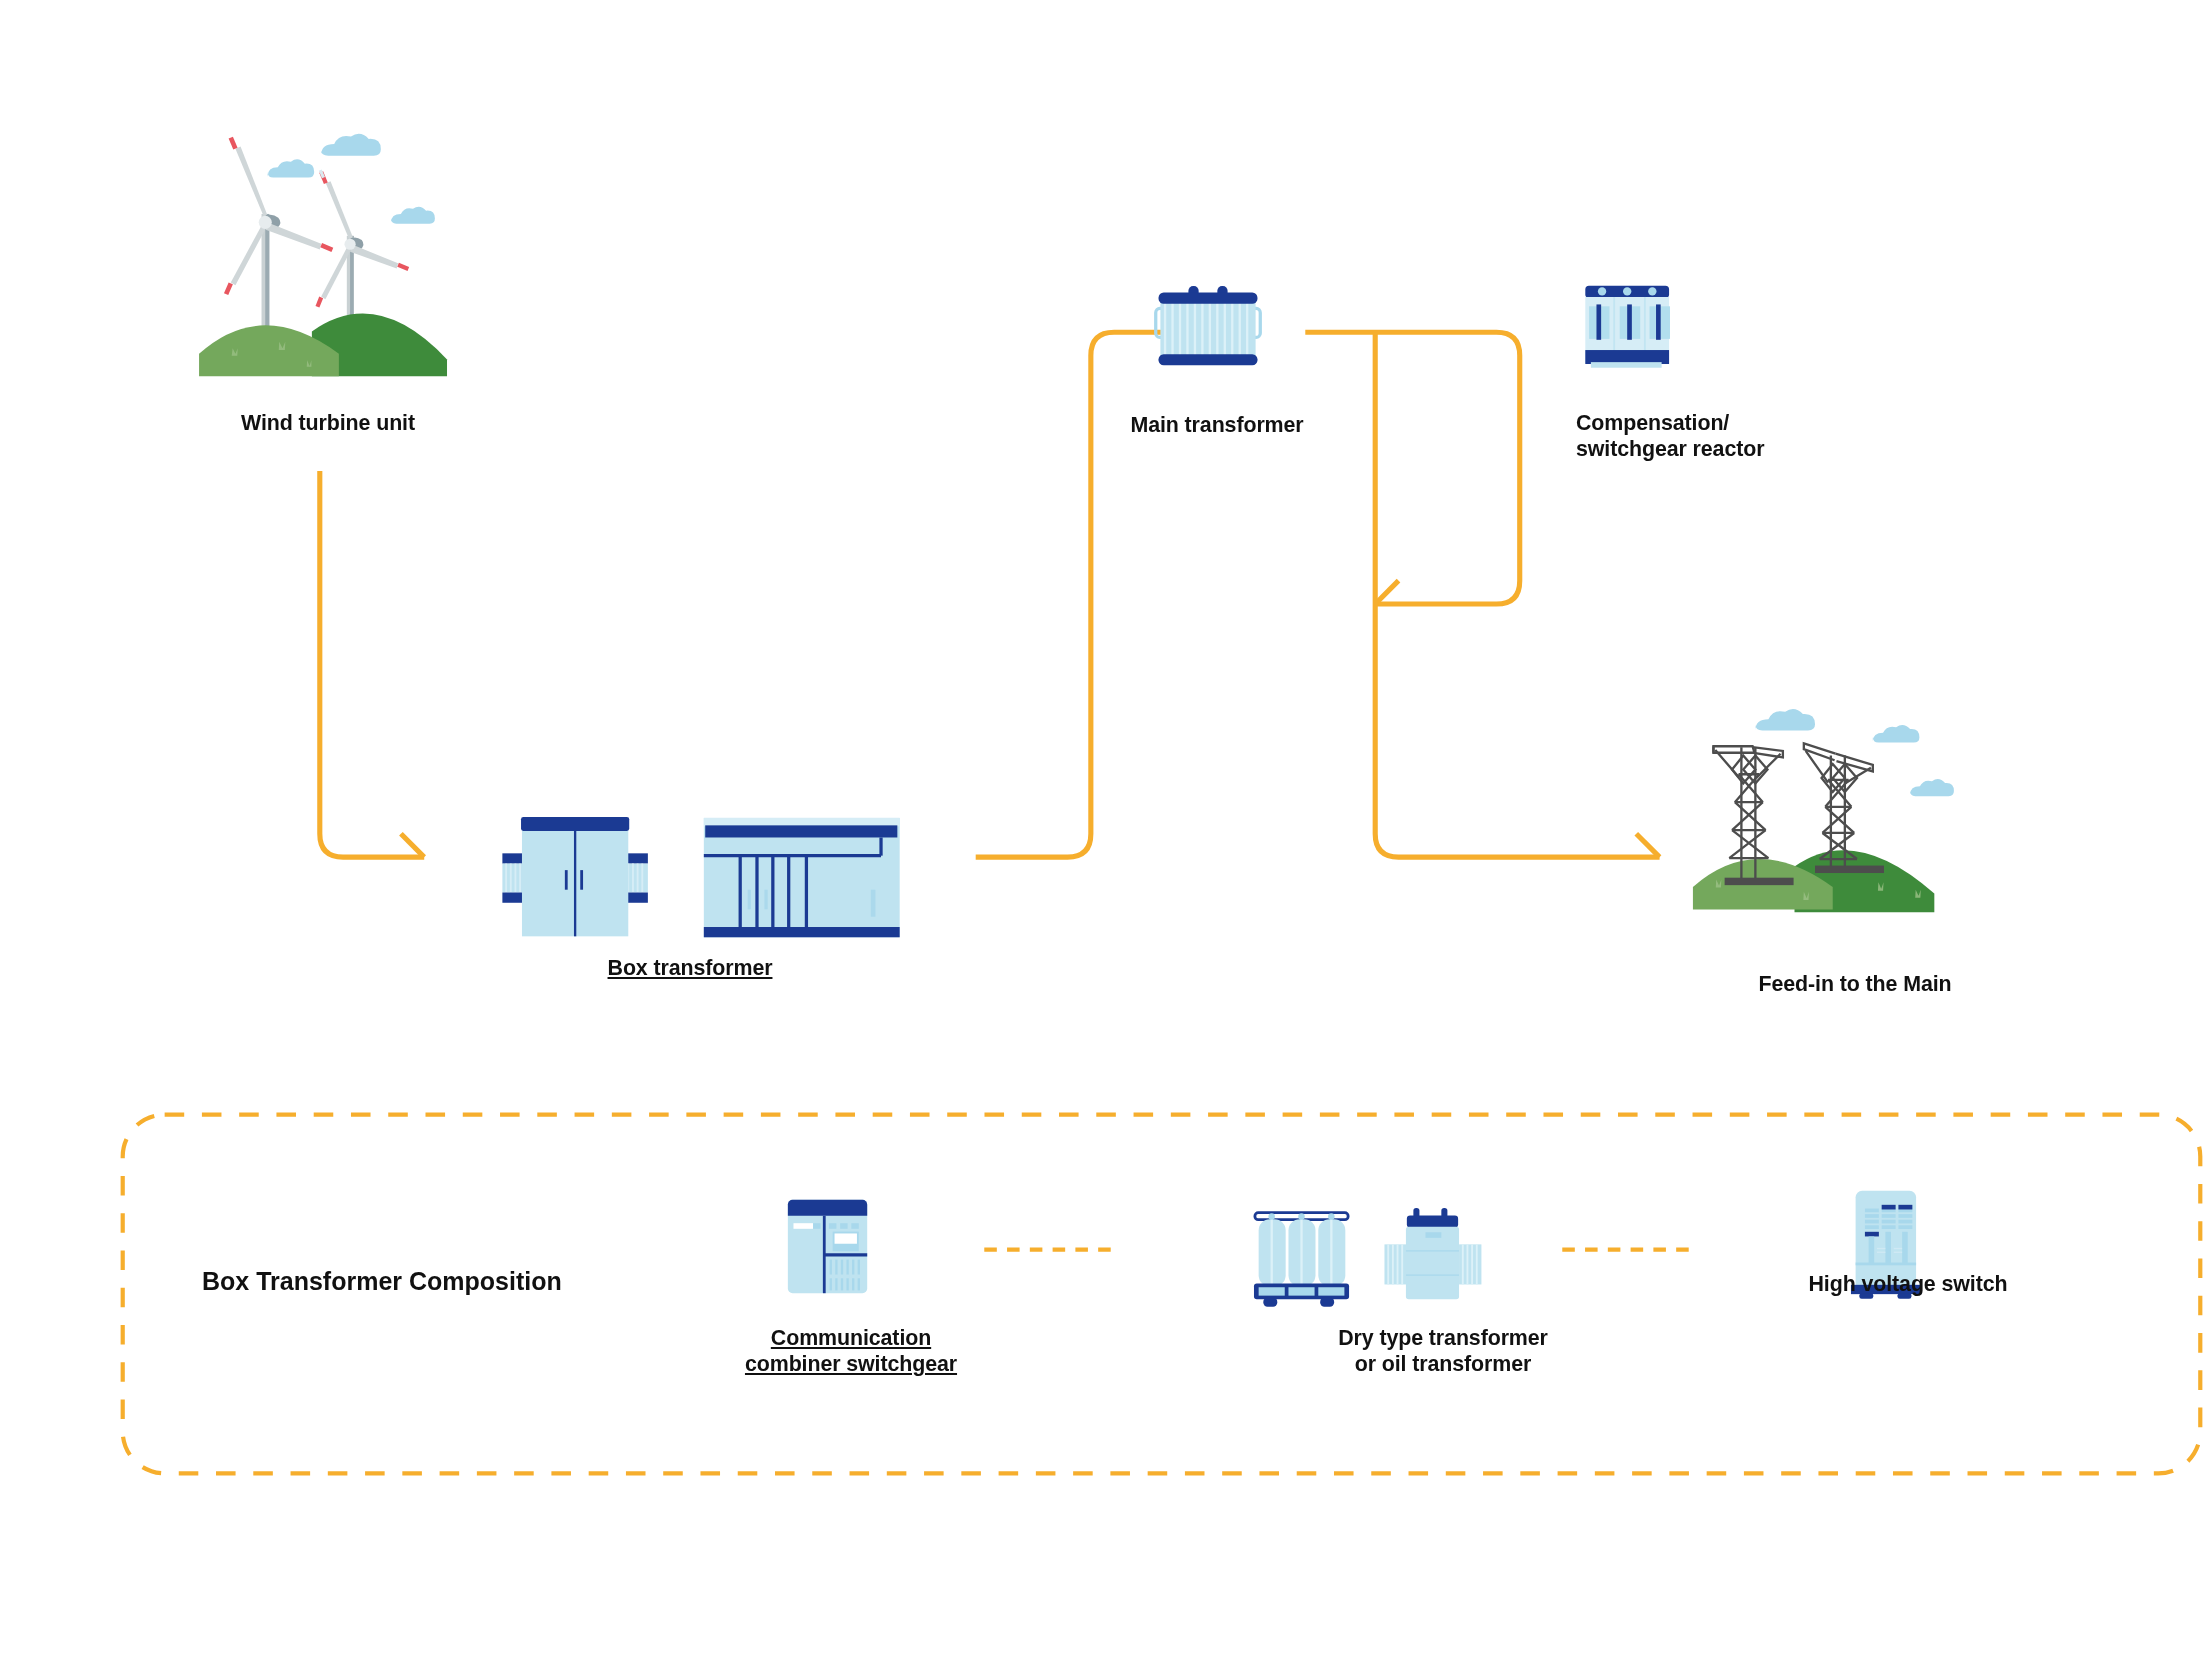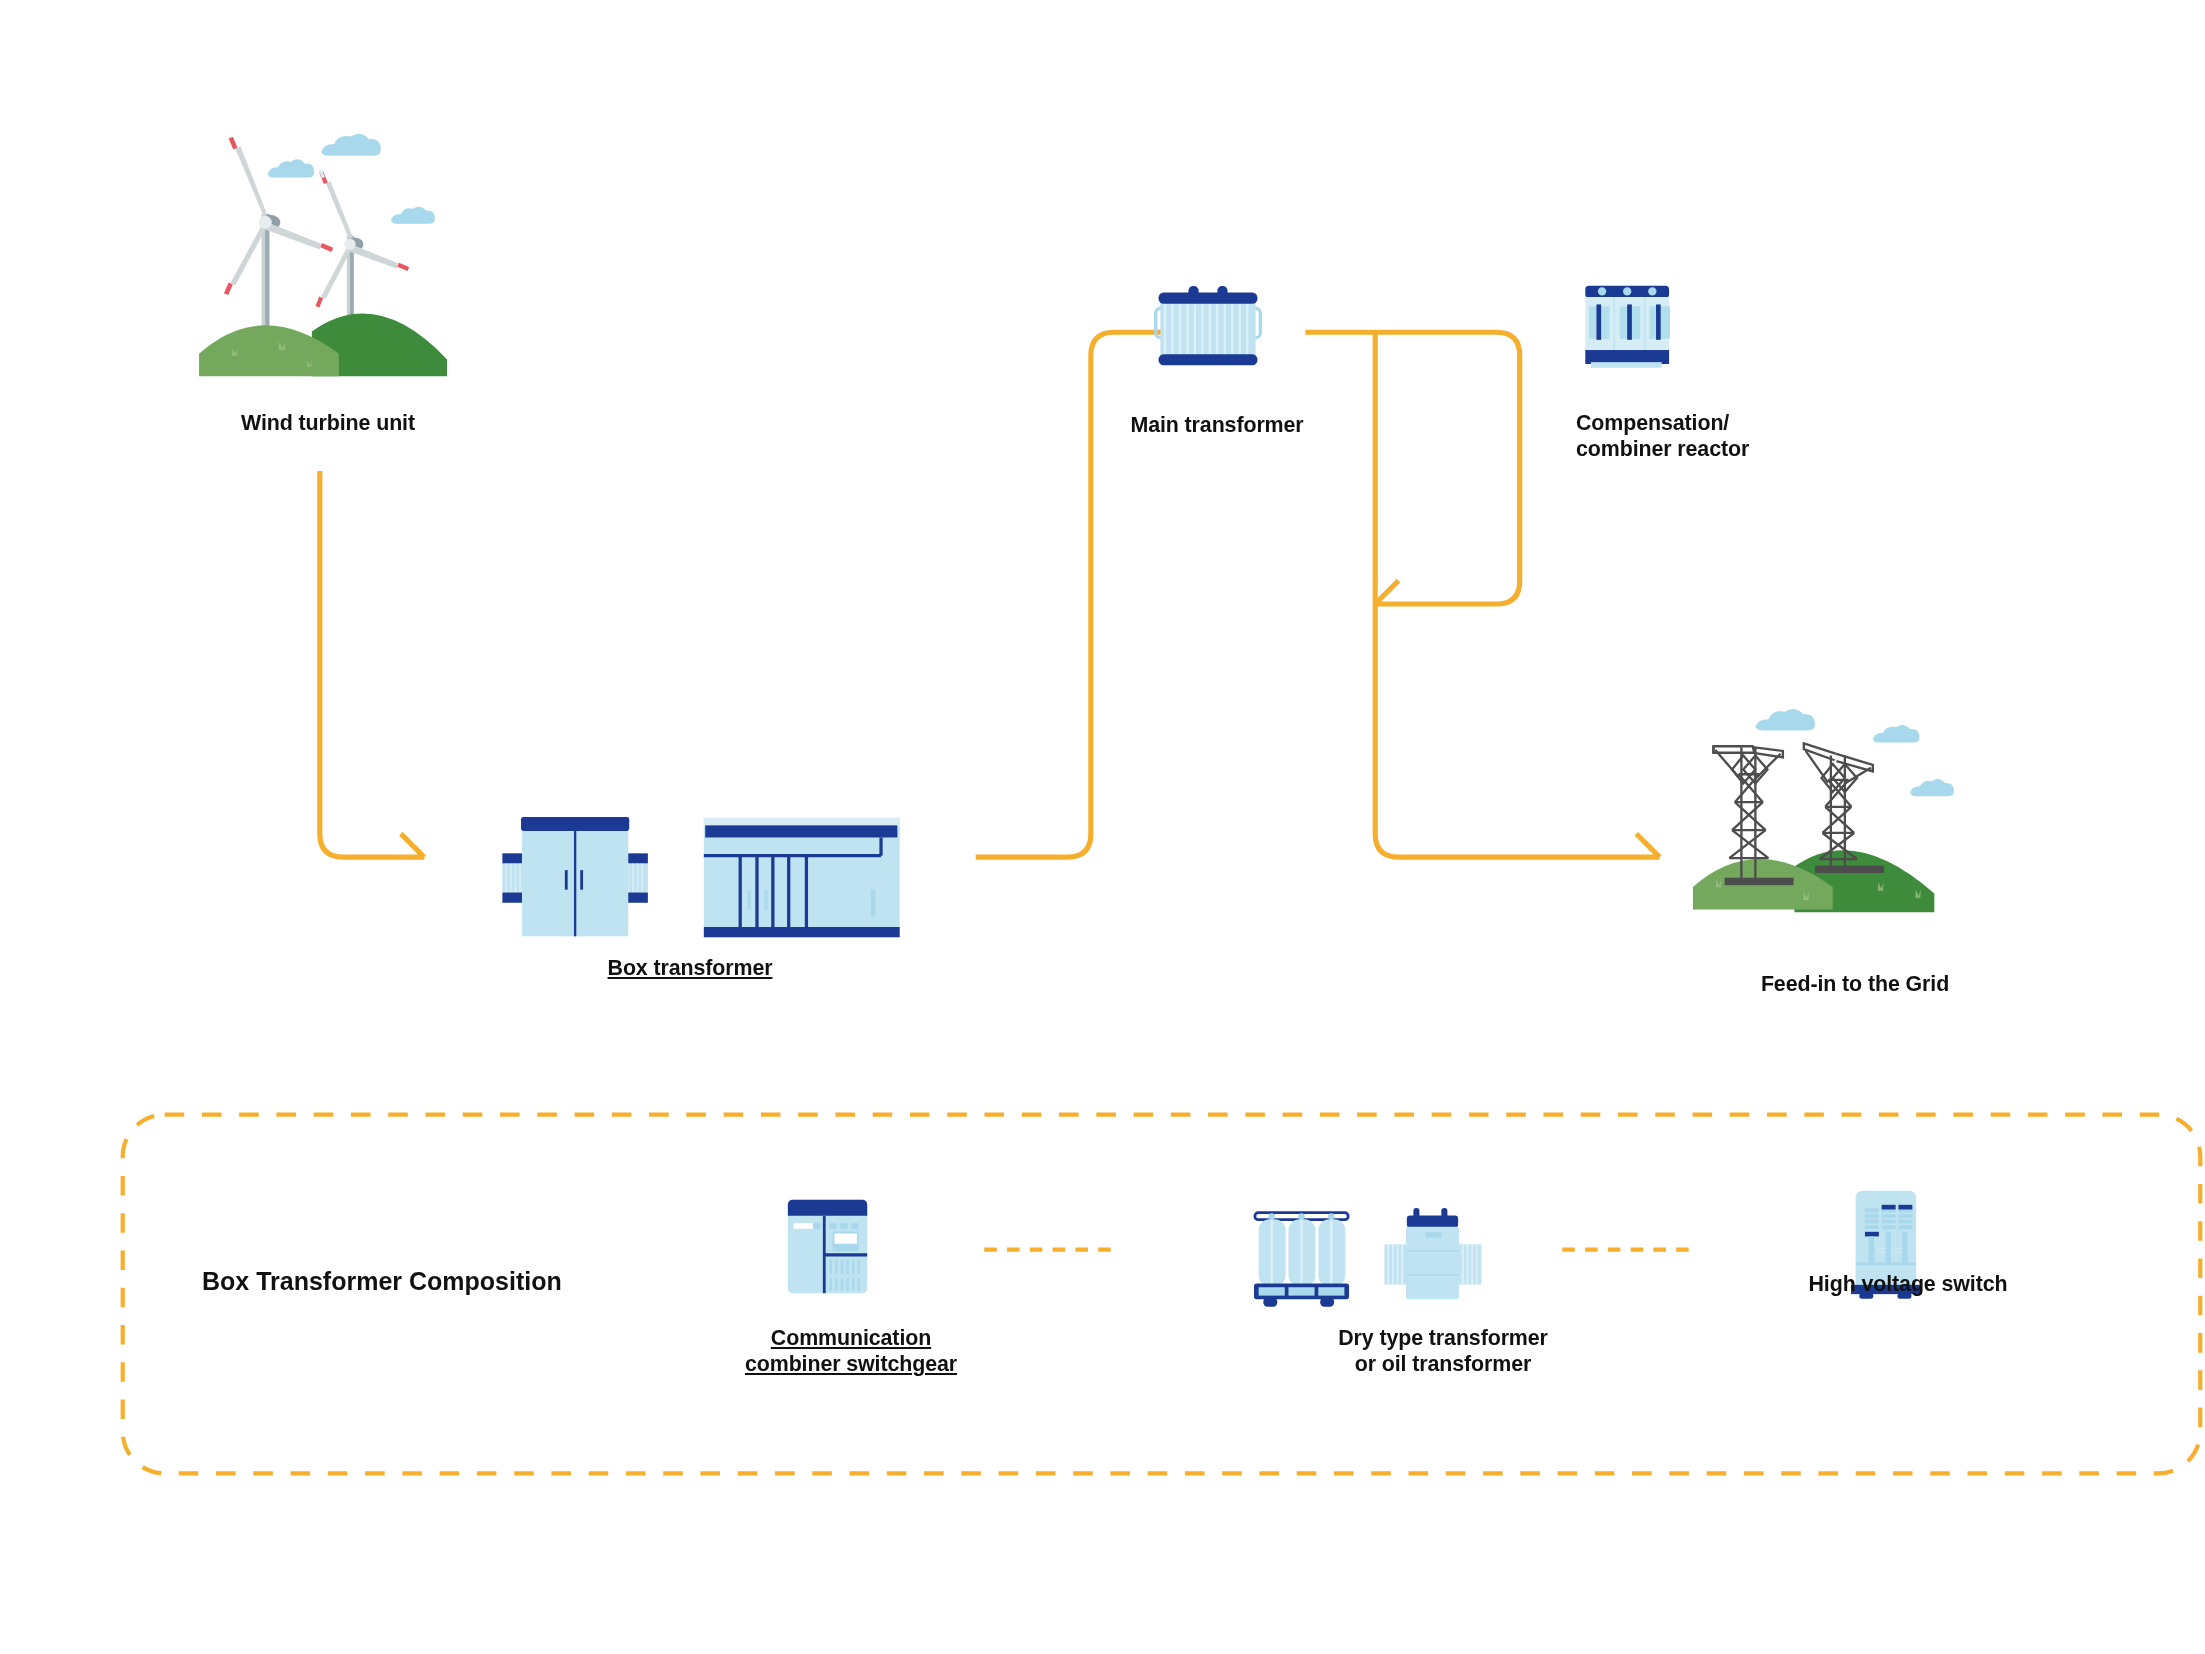--- a/index.html
+++ b/index.html
@@ -209,21 +209,21 @@
         <g stroke="#C2E5F2" stroke-width="4">
           <line x1="82" y1="58" x2="82" y2="200"></line>
           <line x1="148" y1="58" x2="148" y2="200"></line>
         </g>
         <rect x="20" y="172" width="180" height="30" fill="#1B3A93"></rect>
         <rect x="32" y="198" width="152" height="12" fill="#BFE3F0"></rect>
       </g>
     </svg>
   </div>
   <div class="caption left" style="left:1576px;top:410px;">Compensation/
-combiner reactor</div>
+switchgear reactor</div>
 
   <div class="node" style="left:1664px;top:695px;width:289px;height:247px;">
     <svg width="289" height="247" viewBox="0 0 620 530">
       <g fill="#A8D8EC">
         <path d="M196,76 q0-24 28-24 q10-22 36-16 q20-14 38,5 q26,-2 26,22 q0,13 -15,13 h-98 q-15,0 -15,-12 z"></path>
         <path d="M448,100 q0-19 22-19 q8-17 28-12 q16-11 30,4 q20,-2 20,18 q0,11 -12,11 h-76 q-12,0 -12,-12 z"></path>
         <path d="M528,214 q0-18 21-18 q8-16 26-11 q15-11 28,4 q19,-2 19,17 q0,11 -11,11 h-72 q-11,0 -11,-11 z"></path>
       </g>
 
       <path d="M280,368 q130,-92 300,58 l0,40 l-300,0 z" fill="#3E8B3B"></path>
@@ -254,21 +254,21 @@
         <path d="M304,120 L352,188 M444,156 L388,190"></path>
         <path d="M358,130 L358,370 M388,130 L388,370"></path>
         <path d="M352,182 L396,182 M346,240 L402,240 M340,296 L408,296 M334,352 L414,352"></path>
         <path d="M352,182 L402,240 M396,182 L346,240 M346,240 L408,296 M402,240 L340,296 M340,296 L414,352 M408,296 L334,352"></path>
         <path d="M362,148 L388,178 L362,208 L338,178 z"></path>
         <path d="M388,148 L414,178 L388,208 L362,178 z"></path>
       </g>
       <rect x="324" y="366" width="148" height="16" fill="#4D4D4D"></rect>
     </svg>
   </div>
-  <div class="caption center" style="left:1855px;top:971px;">Feed-in to the Grid</div>
+  <div class="caption center" style="left:1855px;top:971px;">Feed-in to the Main</div>
 
   <svg width="2089" height="368" style="position:absolute;left:117px;top:1110px;" viewBox="0 0 4480 790">
     <rect x="10" y="10" width="4460" height="770" rx="90" ry="90" fill="none" stroke="#F6AE2D" stroke-width="9" stroke-dasharray="42 38" stroke-linecap="butt"></rect>
   </svg>
 
   <div id="panel-title">Box Transformer Composition</div>
 
   <svg width="140" height="9.3" style="position:absolute;left:984px;top:1245px;" viewBox="0 0 300 20">
     <line x1="0" y1="10" x2="280" y2="10" stroke="#F6AE2D" stroke-width="9" stroke-dasharray="27 22"></line>
   </svg>

